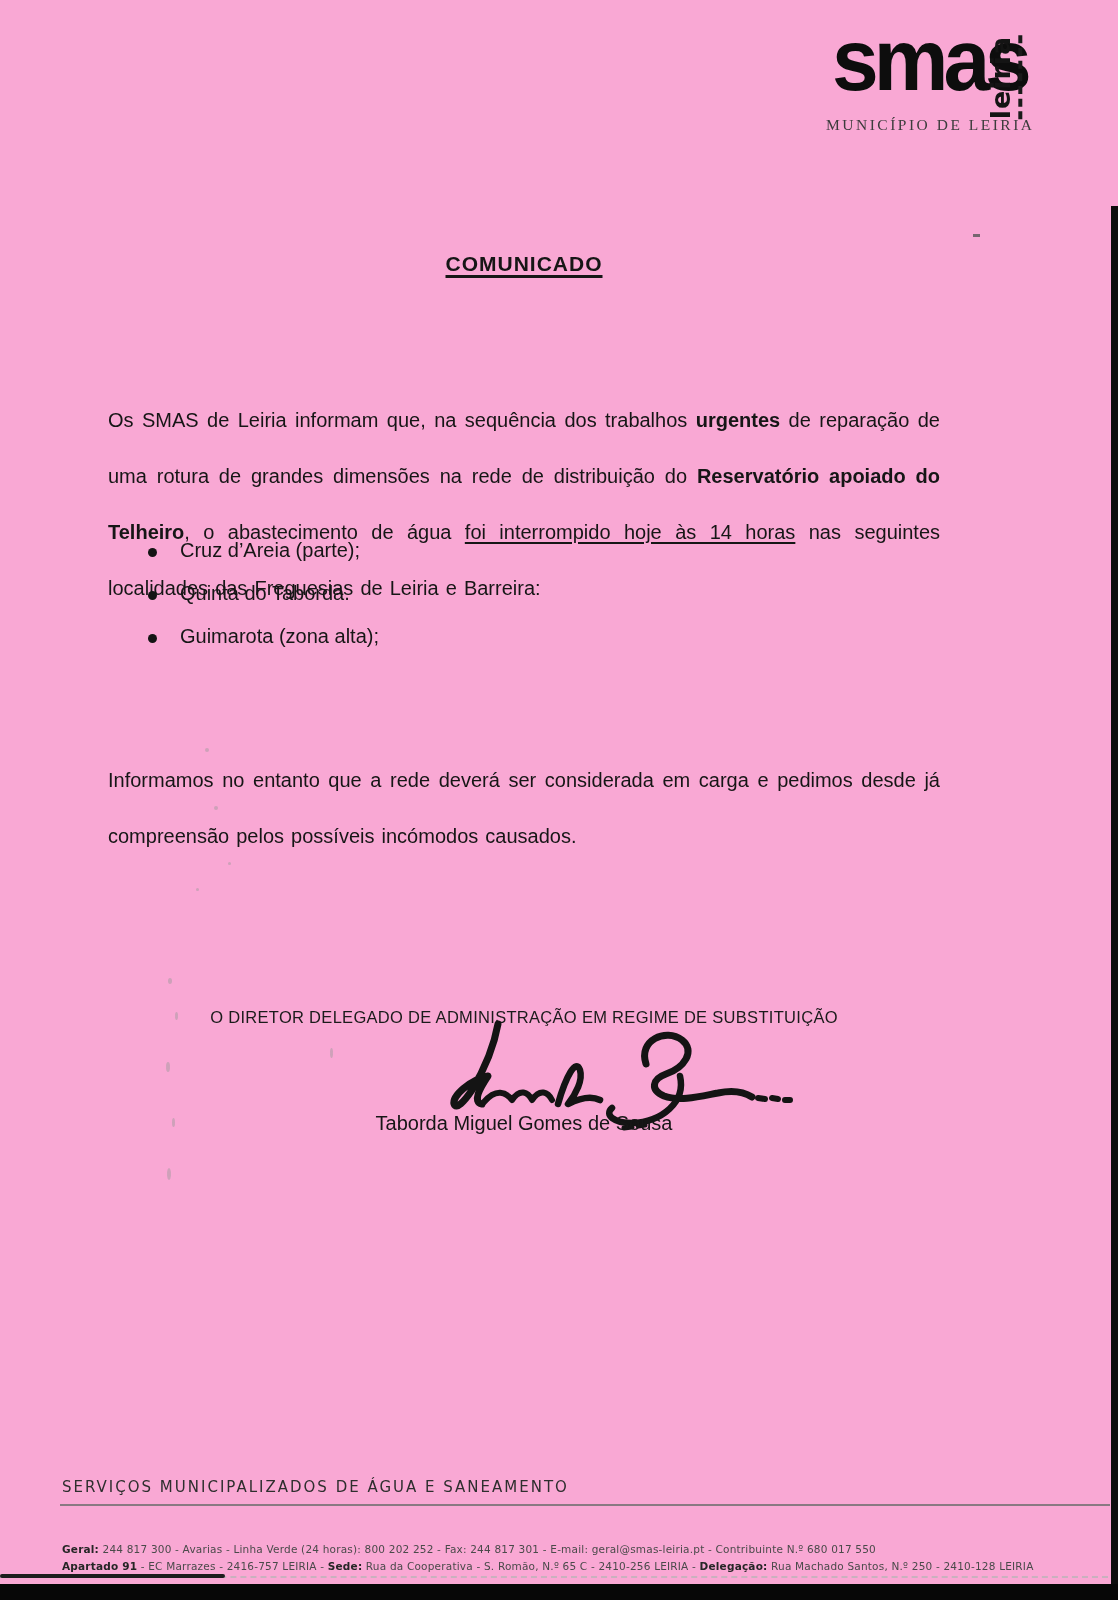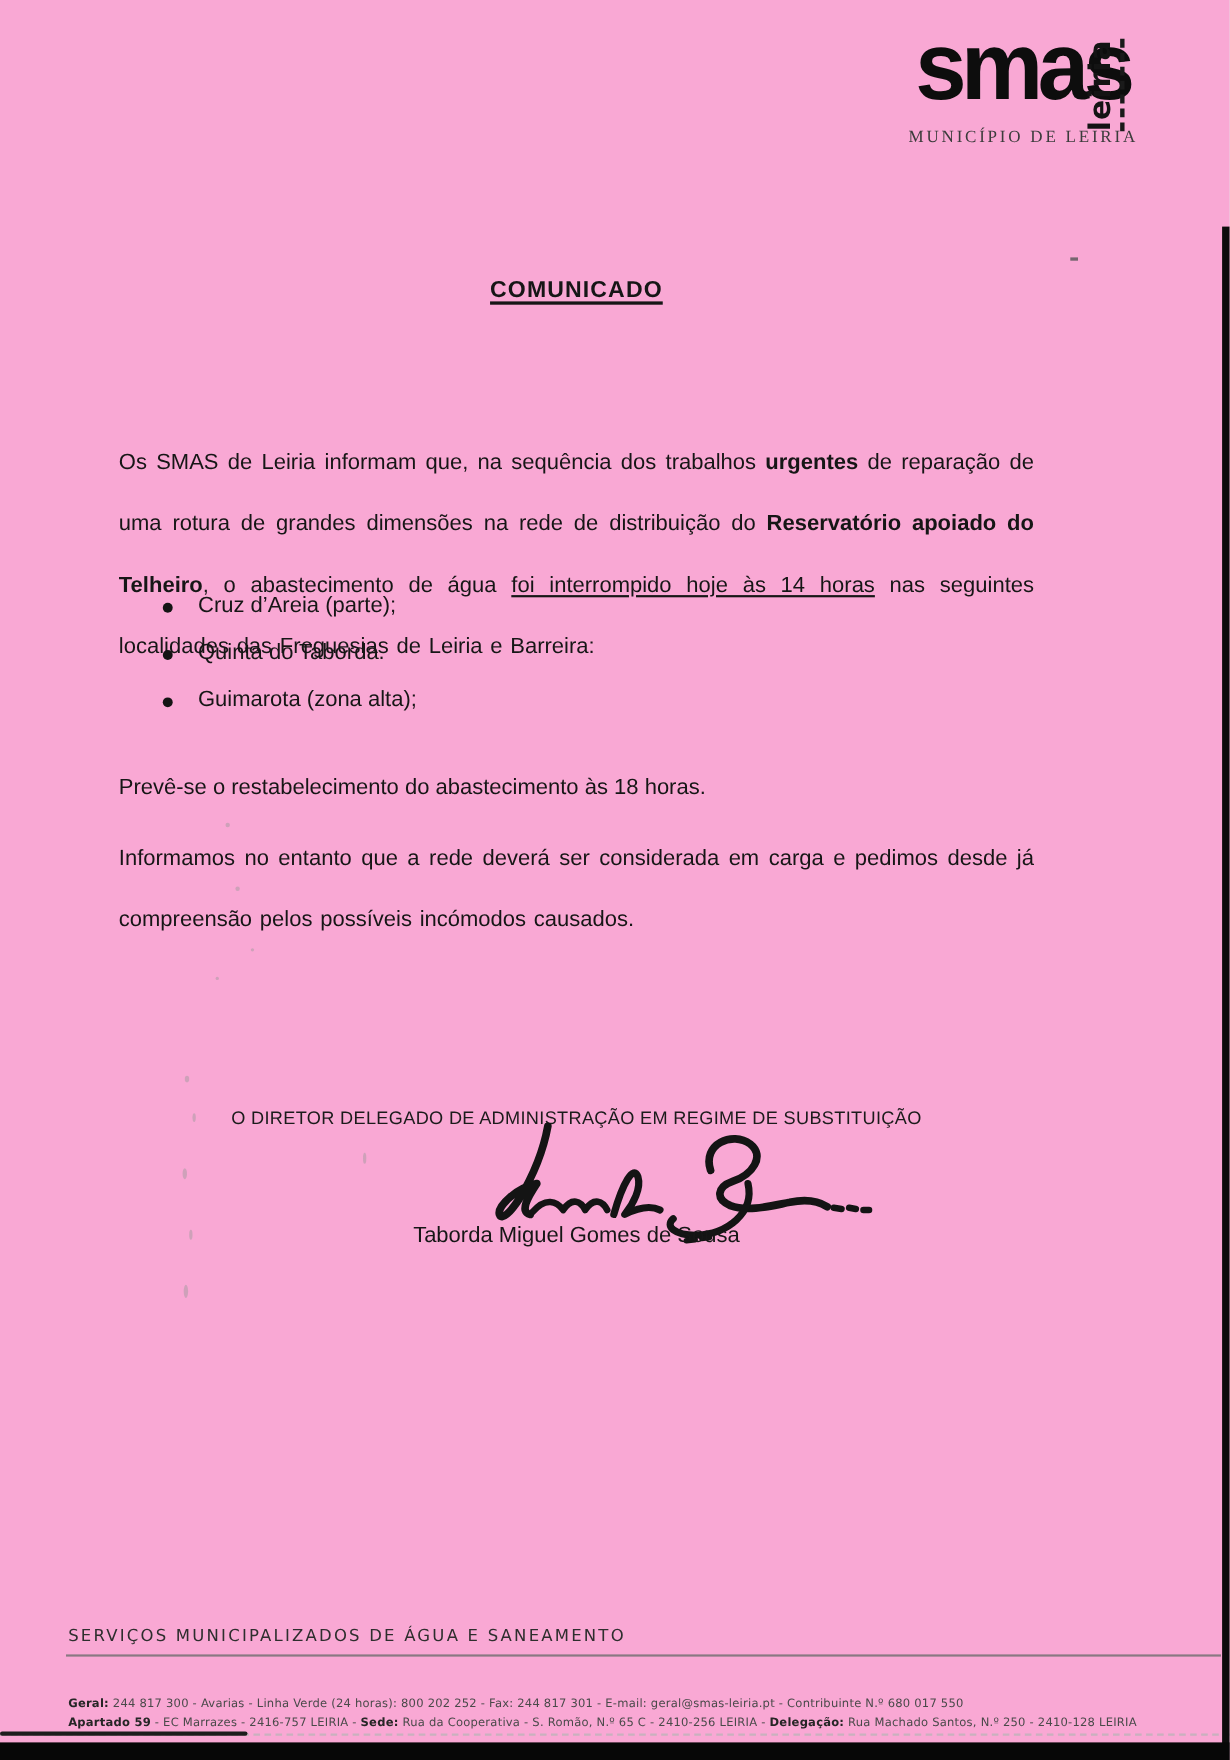--- a/index.html
+++ b/index.html
@@ -116,21 +116,20 @@
     <div class="bullet-item">
       <span class="bullet-dot"></span>
       <span>Quinta do Taborda.</span>
     </div>
     <div class="bullet-item">
       <span class="bullet-dot"></span>
       <span>Guimarota (zona alta);</span>
     </div>
   </div>
 
-  <div class="body-block p-restore">Prevê-se o restabelecimento do abastecimento às 18 horas.</div>
   <div class="body-block p-network">Informamos no entanto que a rede deverá ser considerada em carga e pedimos desde já compreensão pelos possíveis incómodos causados.</div>
 
   <div class="artifact" style="left:205px;top:748px;width:4px;height:4px;"></div>
   <div class="artifact" style="left:214px;top:806px;width:4px;height:4px;"></div>
   <div class="artifact" style="left:228px;top:862px;width:3px;height:3px;"></div>
   <div class="artifact" style="left:196px;top:888px;width:3px;height:3px;"></div>
   <div class="artifact" style="left:168px;top:978px;width:4px;height:6px;"></div>
   <div class="artifact" style="left:175px;top:1012px;width:3px;height:8px;"></div>
   <div class="artifact" style="left:166px;top:1062px;width:4px;height:10px;"></div>
   <div class="artifact" style="left:172px;top:1118px;width:3px;height:9px;"></div>
@@ -151,21 +150,21 @@
     </g>
   </svg>
 
   <div class="sig-name">Taborda Miguel Gomes de Sousa</div>
 
   <div class="footer-org">SERVIÇOS MUNICIPALIZADOS DE ÁGUA E SANEAMENTO</div>
   <div class="footer-rule"></div>
 
   <div class="footer-lines">
     <div><span class="fb">Geral:</span><span> 244 817 300 - Avarias - Linha Verde (24 horas): 800 202 252 - Fax: 244 817 301 - E-mail: geral@smas-leiria.pt - Contribuinte N.º 680 017 550</span></div>
-    <div><span class="fb">Apartado 59</span><span> - EC Marrazes - 2416-757 LEIRIA - </span><span class="fb">Sede:</span><span> Rua da Cooperativa - S. Romão, N.º 65 C - 2410-256 LEIRIA - </span><span class="fb">Delegação:</span><span> Rua Machado Santos, N.º 250 - 2410-128 LEIRIA</span></div>
+    <div><span class="fb">Apartado 91</span><span> - EC Marrazes - 2416-757 LEIRIA - </span><span class="fb">Sede:</span><span> Rua da Cooperativa - S. Romão, N.º 65 C - 2410-256 LEIRIA - </span><span class="fb">Delegação:</span><span> Rua Machado Santos, N.º 250 - 2410-128 LEIRIA</span></div>
   </div>
 
   <div class="faint-dash-line"></div>
   <div class="left-dark-seg"></div>
   <div class="edge-right"></div>
   <div class="edge-bottom"></div>
 
 </div>
 
 </body></html>

